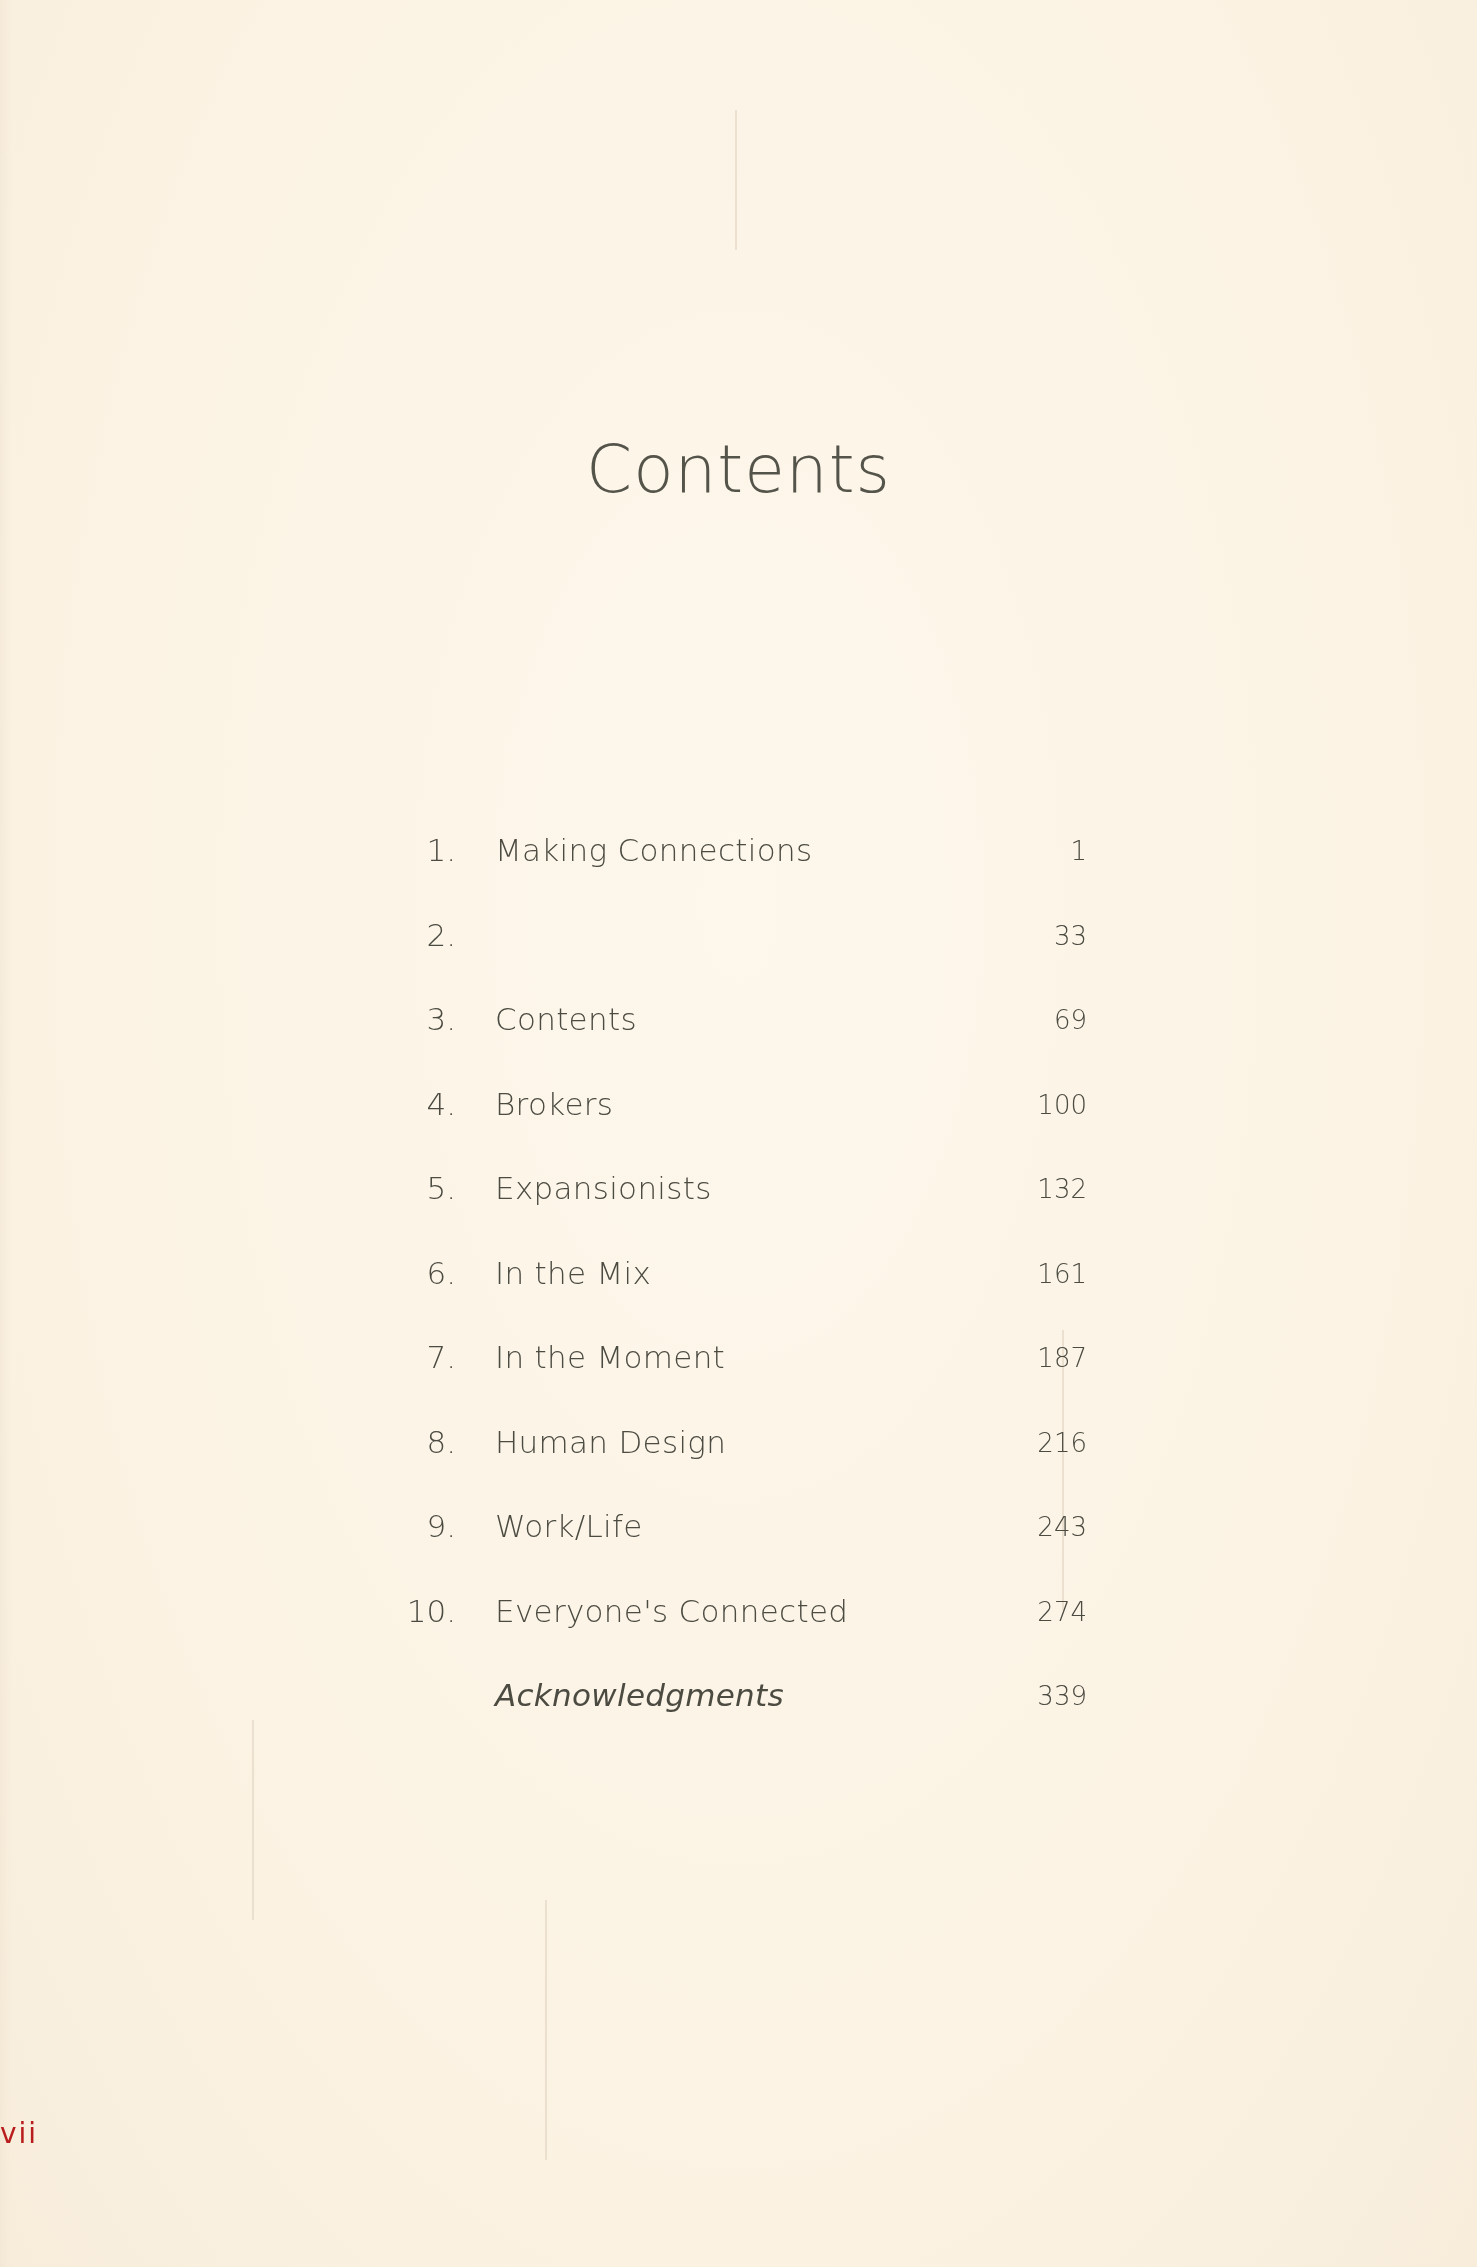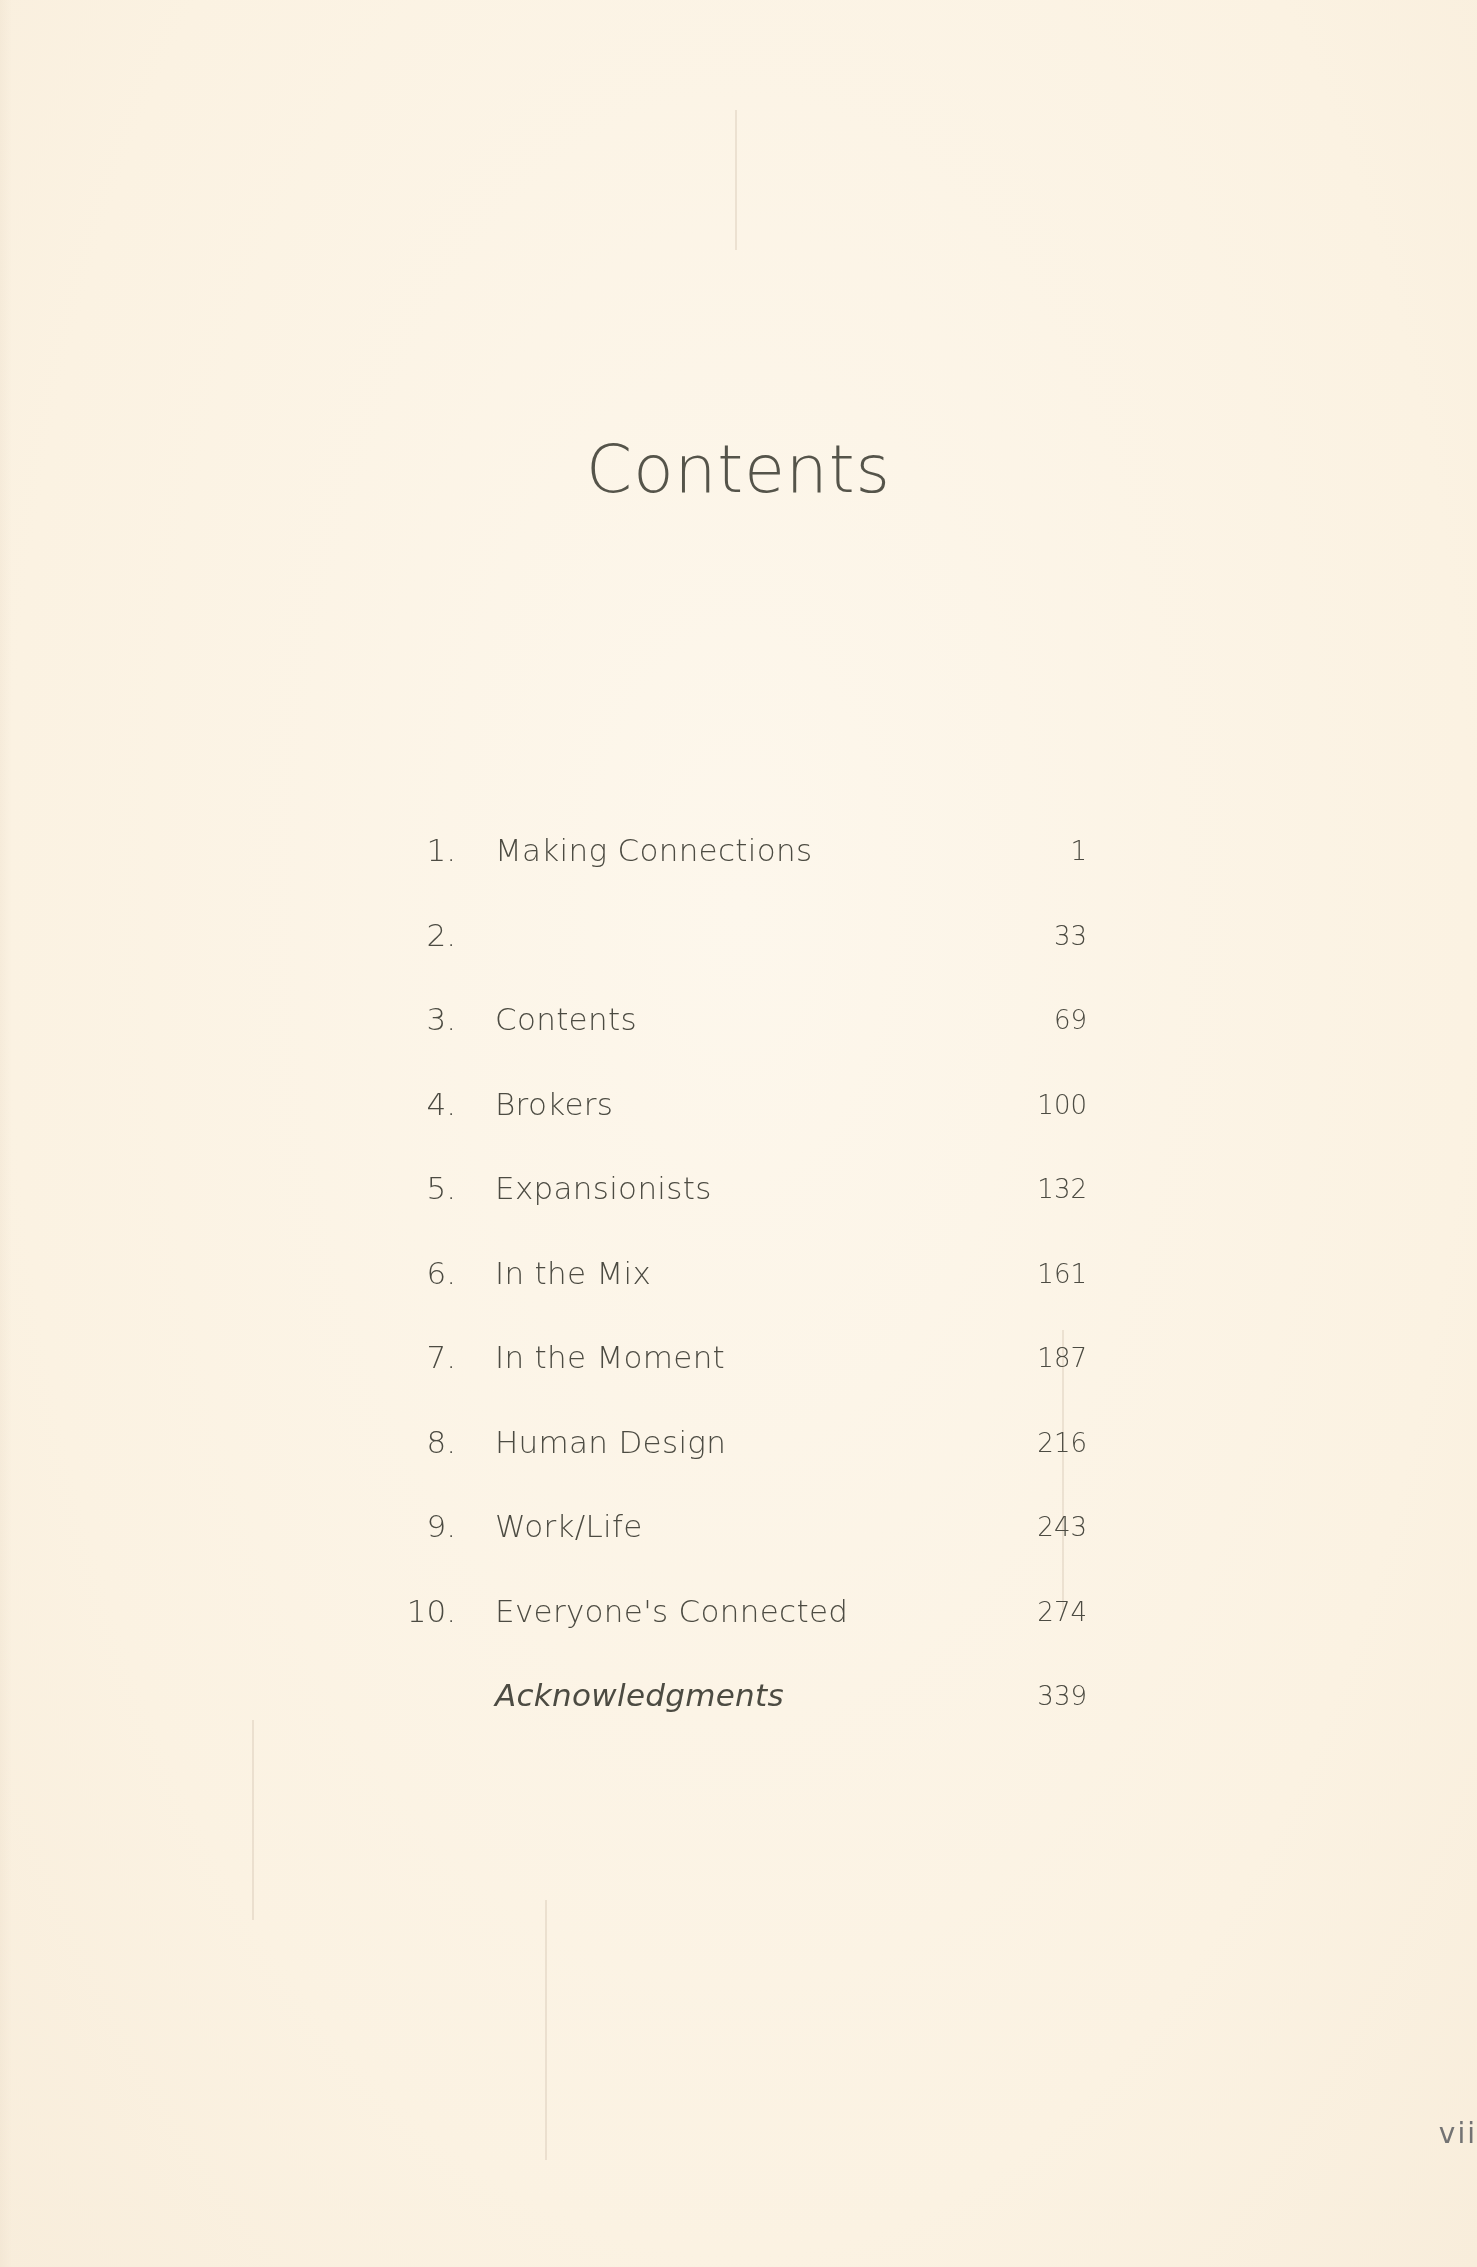--- a/index.html
+++ b/index.html
@@ -74,24 +74,24 @@
       right: 390px;
       top: 4px;
       font-size: 26px;
       text-align: right;
     }
     .folio {
       position: absolute;
       top: 2117px;
       left: 0;
       width: 1477px;
-      text-align: right;
+      text-align: left;
       font-size: 28px;
       font-family: "DejaVu Sans", sans-serif;
-      color: #737373;
+      color: #b91c1c;
       letter-spacing: 2px;
     }
   </style>
 </head>
 <body>
 
 <div class="page-bg"></div>
 <div class="crease" style="left:735px;top:110px;height:140px;"></div>
 <div class="crease" style="left:1062px;top:1330px;height:280px;"></div>
 <div class="crease" style="left:252px;top:1720px;height:200px;"></div>

